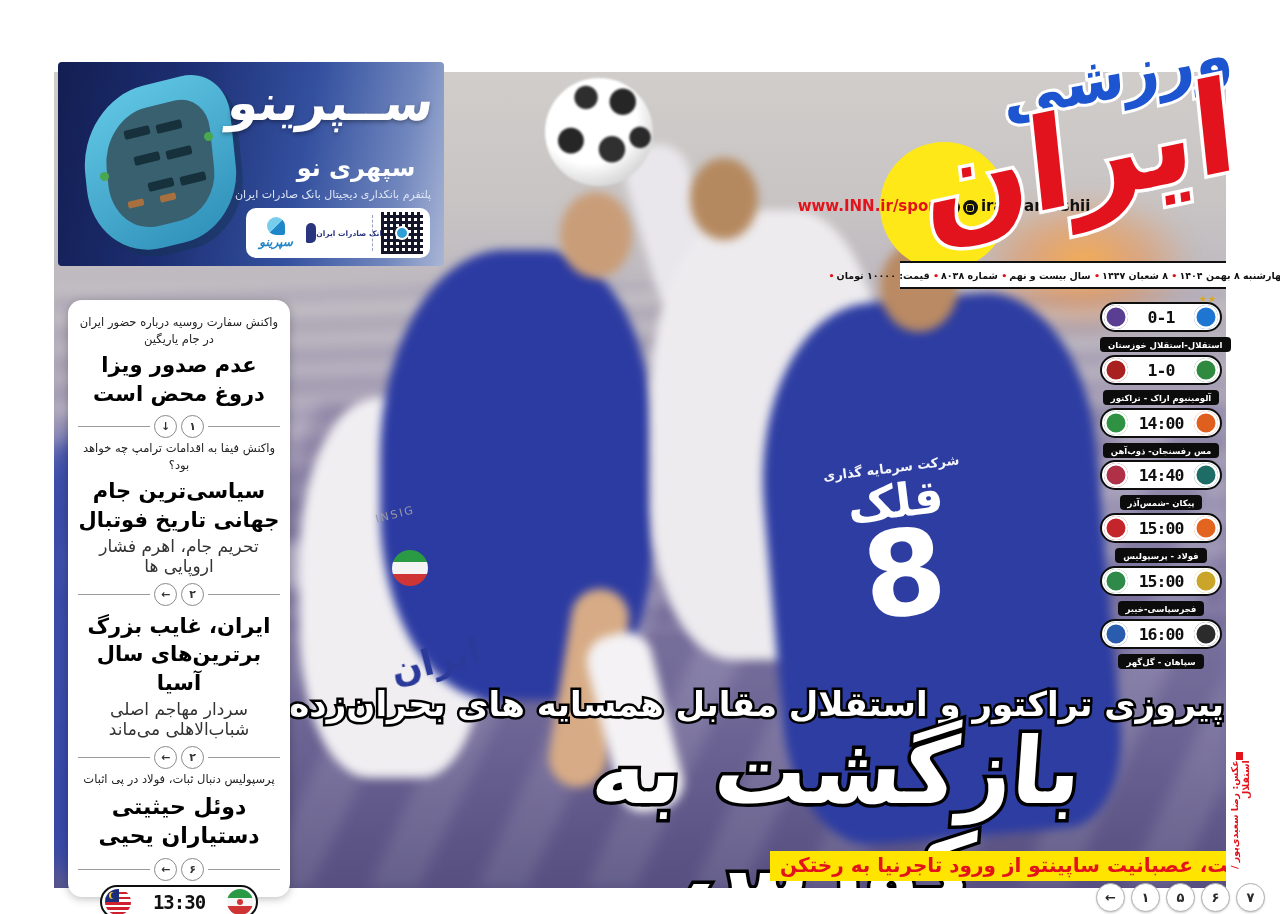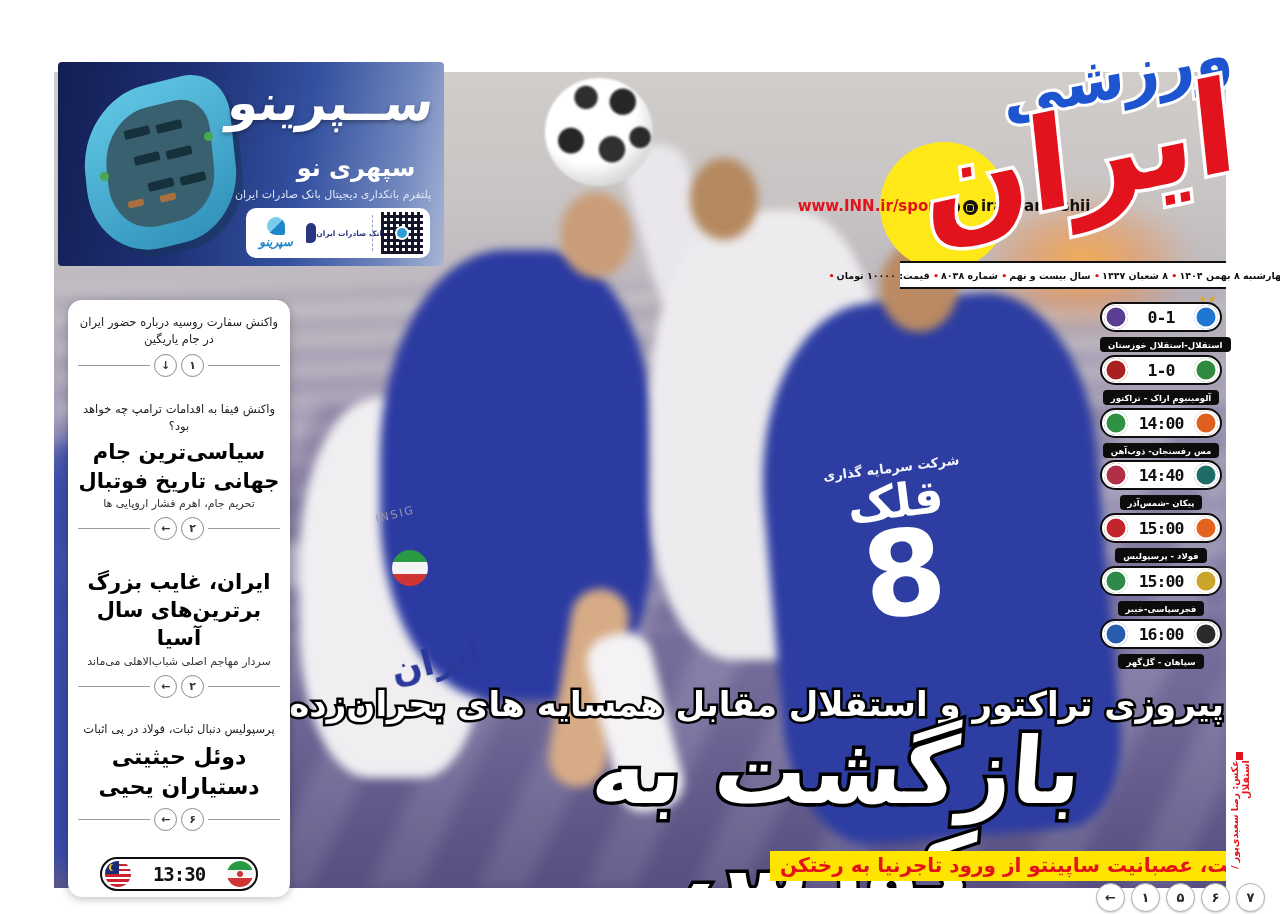--- a/index.html
+++ b/index.html
@@ -117,21 +117,21 @@
   .fx-label{margin:3px auto 0;width:max-content;max-width:118px;background:#0c0c0c;color:#fff;font-size:8.5px;font-weight:bold;
     padding:2.5px 8px;border-radius:4px;direction:rtl;white-space:nowrap;}
   .fx-label-wrap{text-align:center;}
   
   .sidebar{position:absolute;left:68px;top:300px;width:222px;height:597px;z-index:6;background:#fff;border-radius:14px;
     box-shadow:0 2px 8px rgba(0,0,0,.25);box-sizing:border-box;padding:14px 10px 6px;
     display:flex;flex-direction:column;justify-content:space-between;direction:rtl;text-align:center;}
   .sb-kicker{font-size:11.5px;color:#222;line-height:1.45;}
   .sb-headline{font-size:21px;font-weight:bold;color:#000;line-height:1.35;margin:4px 0 2px;}
   .sb-headline.tight{font-size:22px;}
-  .sb-sub{font-size:11px;color:#333;margin-top:2px;}
+  .sb-sub{font-size:17px;color:#333;margin-top:2px;}
   .sb-divider{display:flex;align-items:center;gap:4px;margin:7px 0 2px;direction:rtl;}
   .sb-divider .ln{flex:1;height:1px;background:#9a9a9a;}
   .circ{width:21px;height:21px;border-radius:50%;border:1.3px solid #8a8a8a;color:#333;font-size:11px;font-weight:bold;
     display:flex;align-items:center;justify-content:center;background:#fff;flex:0 0 auto;}
   .futsal-pill{margin:2px auto 0;width:158px;height:34px;background:#fff;border:2.5px solid #0e0e0e;border-radius:19px;
     display:flex;align-items:center;justify-content:space-between;padding:0 3px;box-sizing:border-box;direction:ltr;}
   .flag{width:26px;height:26px;border-radius:50%;flex:0 0 auto;position:relative;overflow:hidden;}
   .flag-my{background:repeating-linear-gradient(0deg,#cf2030 0 2.6px,#fff 2.6px 5.2px);}
   .flag-my::after{content:"";position:absolute;left:0;top:0;width:14px;height:13px;background:#1a2d7a;}
   .flag-my::before{content:"";position:absolute;left:4px;top:3px;width:7px;height:7px;border-radius:50%;
@@ -290,20 +290,21 @@
         <span class="fx-logo" style="color: rgb(42, 92, 173);"></span>
       <span class="fx-val">16:00</span>
       <span class="fx-logo" style="color: rgb(43, 43, 43);"></span>
       </div>
     <div class="fx-label-wrap"><span class="fx-label">سپاهان - گل‌گهر</span></div>
   </div>
 
   <div class="sidebar">
     <div class="sb-block">
       <div class="sb-kicker">واکنش سفارت روسیه درباره حضور ایران در جام یاریگین</div>
+      <div class="sb-headline">عدم صدور ویزا دروغ محض است</div>
       <div class="sb-divider">
         <span class="ln"></span>
         <span class="circ">۱</span>
         <span class="circ">↓</span>
         <span class="ln"></span>
       </div>
     </div>
     <div class="sb-block">
       <div class="sb-kicker">واکنش فیفا به اقدامات ترامپ چه خواهد بود؟</div>
       <div class="sb-headline">سیاسی‌ترین جام جهانی تاریخ فوتبال</div>

